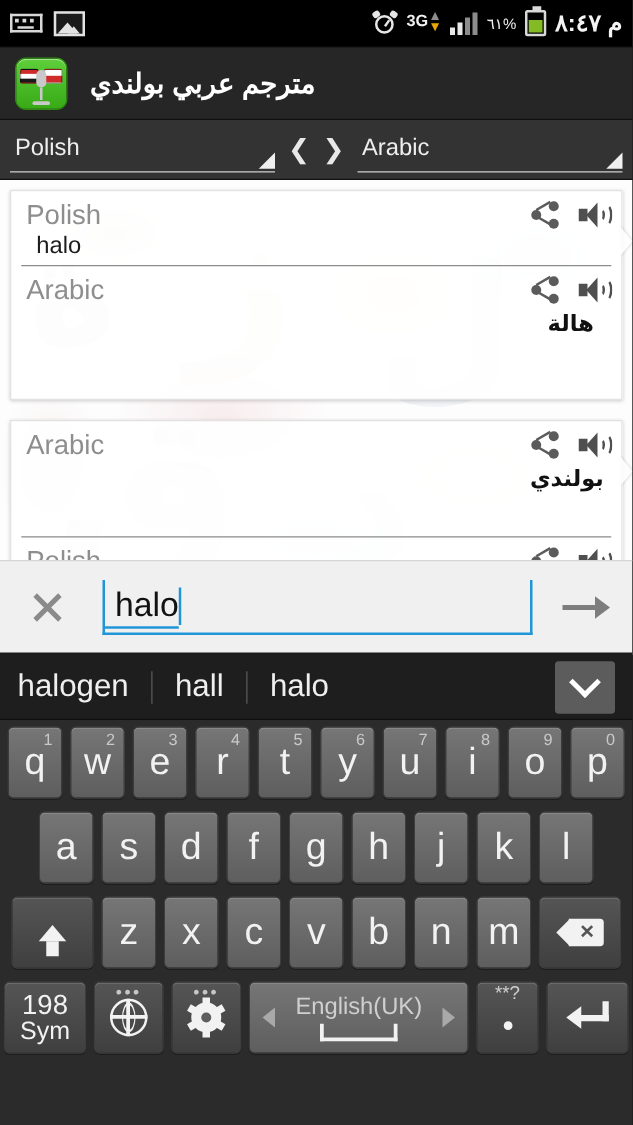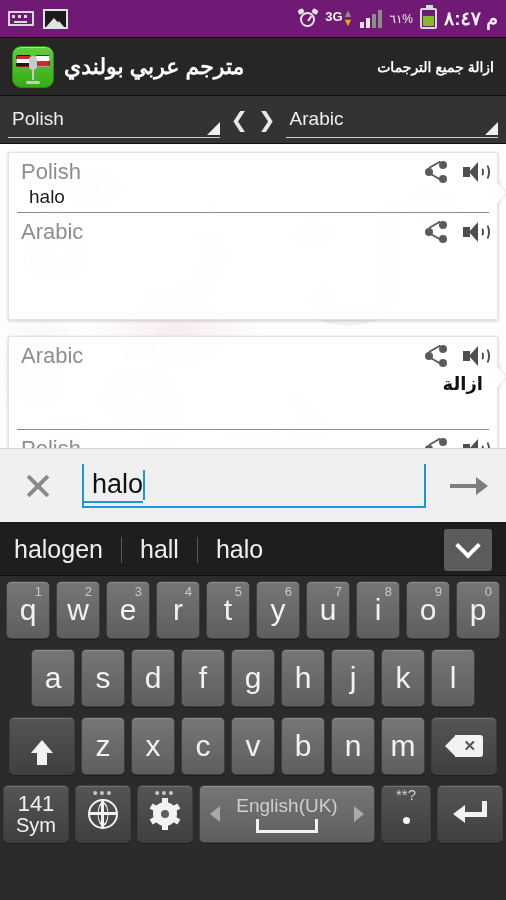--- a/index.html
+++ b/index.html
@@ -7,21 +7,21 @@
   body {
     font-family:"Liberation Sans", sans-serif;
     background:#1c1c1c;
     overflow:hidden;
     position:relative;
   }
   .phone { width:506px; height:900px; position:relative; background:#222; }
 
   
   .statusbar {
-    height:38px; background:#701a75;
+    height:38px; background:#000000;
     display:flex; align-items:center; padding:0 8px;
     border-bottom:1px solid #0d0d0d;
   }
   .sb-left { display:flex; align-items:center; gap:9px; }
   .sb-right { margin-left:auto; display:flex; align-items:center; gap:7px; }
   .kbd-icon { width:26px; height:15px; position:relative; }
   .kbd-icon i {
     position:absolute; background:#d8d8d8; display:block;
   }
   .pic-icon {
@@ -337,23 +337,22 @@
   </div>
 
   <div class="actionbar">
     <div class="applogo">
       <div class="flag a"></div>
         <div class="flag b"></div>
       <div class="mic"></div>
         <div class="stand"></div>
         <div class="base"></div>
     </div>
-    <div class="apptitle" style="margin-left:10px">مترجم عربي بولندي</div>
+    <div class="apptitle" style="margin-left:18px">مترجم عربي بولندي</div>
     <div class="barspacer"></div>
-    <div class="clearall">ازالة جميع الترجمات</div>
   </div>
 
   <div class="langrow">
     <div class="spinner">
       <div class="txt">Polish</div>
     </div>
     <div class="swap">
       <div>❮</div>
       <div>❯</div>
     </div>
@@ -398,41 +397,42 @@
               <i class="u"></i>
               <i class="d"></i>
             </div>
           <div class="spk-ico">
               <div class="cone"></div>
               <div class="w1"></div>
               <div class="w2"></div>
             </div>
         </div>
         <div class="lang-label">Arabic</div>
+        <div class="word-ar">هالة</div>
       </div>
     </div>
 
     <div class="card" style="top:192px; height:168px;">
       <div class="half" style="height:92px;">
         <div class="cardicons">
           <div class="share-ico">
               <b class="t"></b>
               <b class="m"></b>
               <b class="b"></b>
               <i class="u"></i>
               <i class="d"></i>
             </div>
           <div class="spk-ico">
               <div class="cone"></div>
               <div class="w1"></div>
               <div class="w2"></div>
             </div>
         </div>
         <div class="lang-label">Arabic</div>
-        <div class="word-ar">ازالة</div>
+        <div class="word-ar">بولندي</div>
       </div>
       <div class="half">
         <div class="cardicons" style="right:2px;">
           <div class="share-ico">
               <b class="t"></b>
               <b class="m"></b>
               <i class="u"></i>
             </div>
           <div class="spk-ico">
               <div class="cone"></div>
@@ -575,21 +575,21 @@
         <div class="bksp-g">
             <div class="tip"></div>
             <div class="bd"></div>
             <div class="x">✕</div>
           </div>
       </div>
     </div>
 
     <div class="krow row4">
       <div class="key sym dark">
-        <div class="l1">141</div>
+        <div class="l1">198</div>
         <div class="l2">Sym</div>
       </div>
       <div class="key util dark">
         <div class="dots3">•••</div>
         <div class="globe">
             <i></i>
           </div>
       </div>
       <div class="key util dark">
         <div class="dots3">•••</div>

